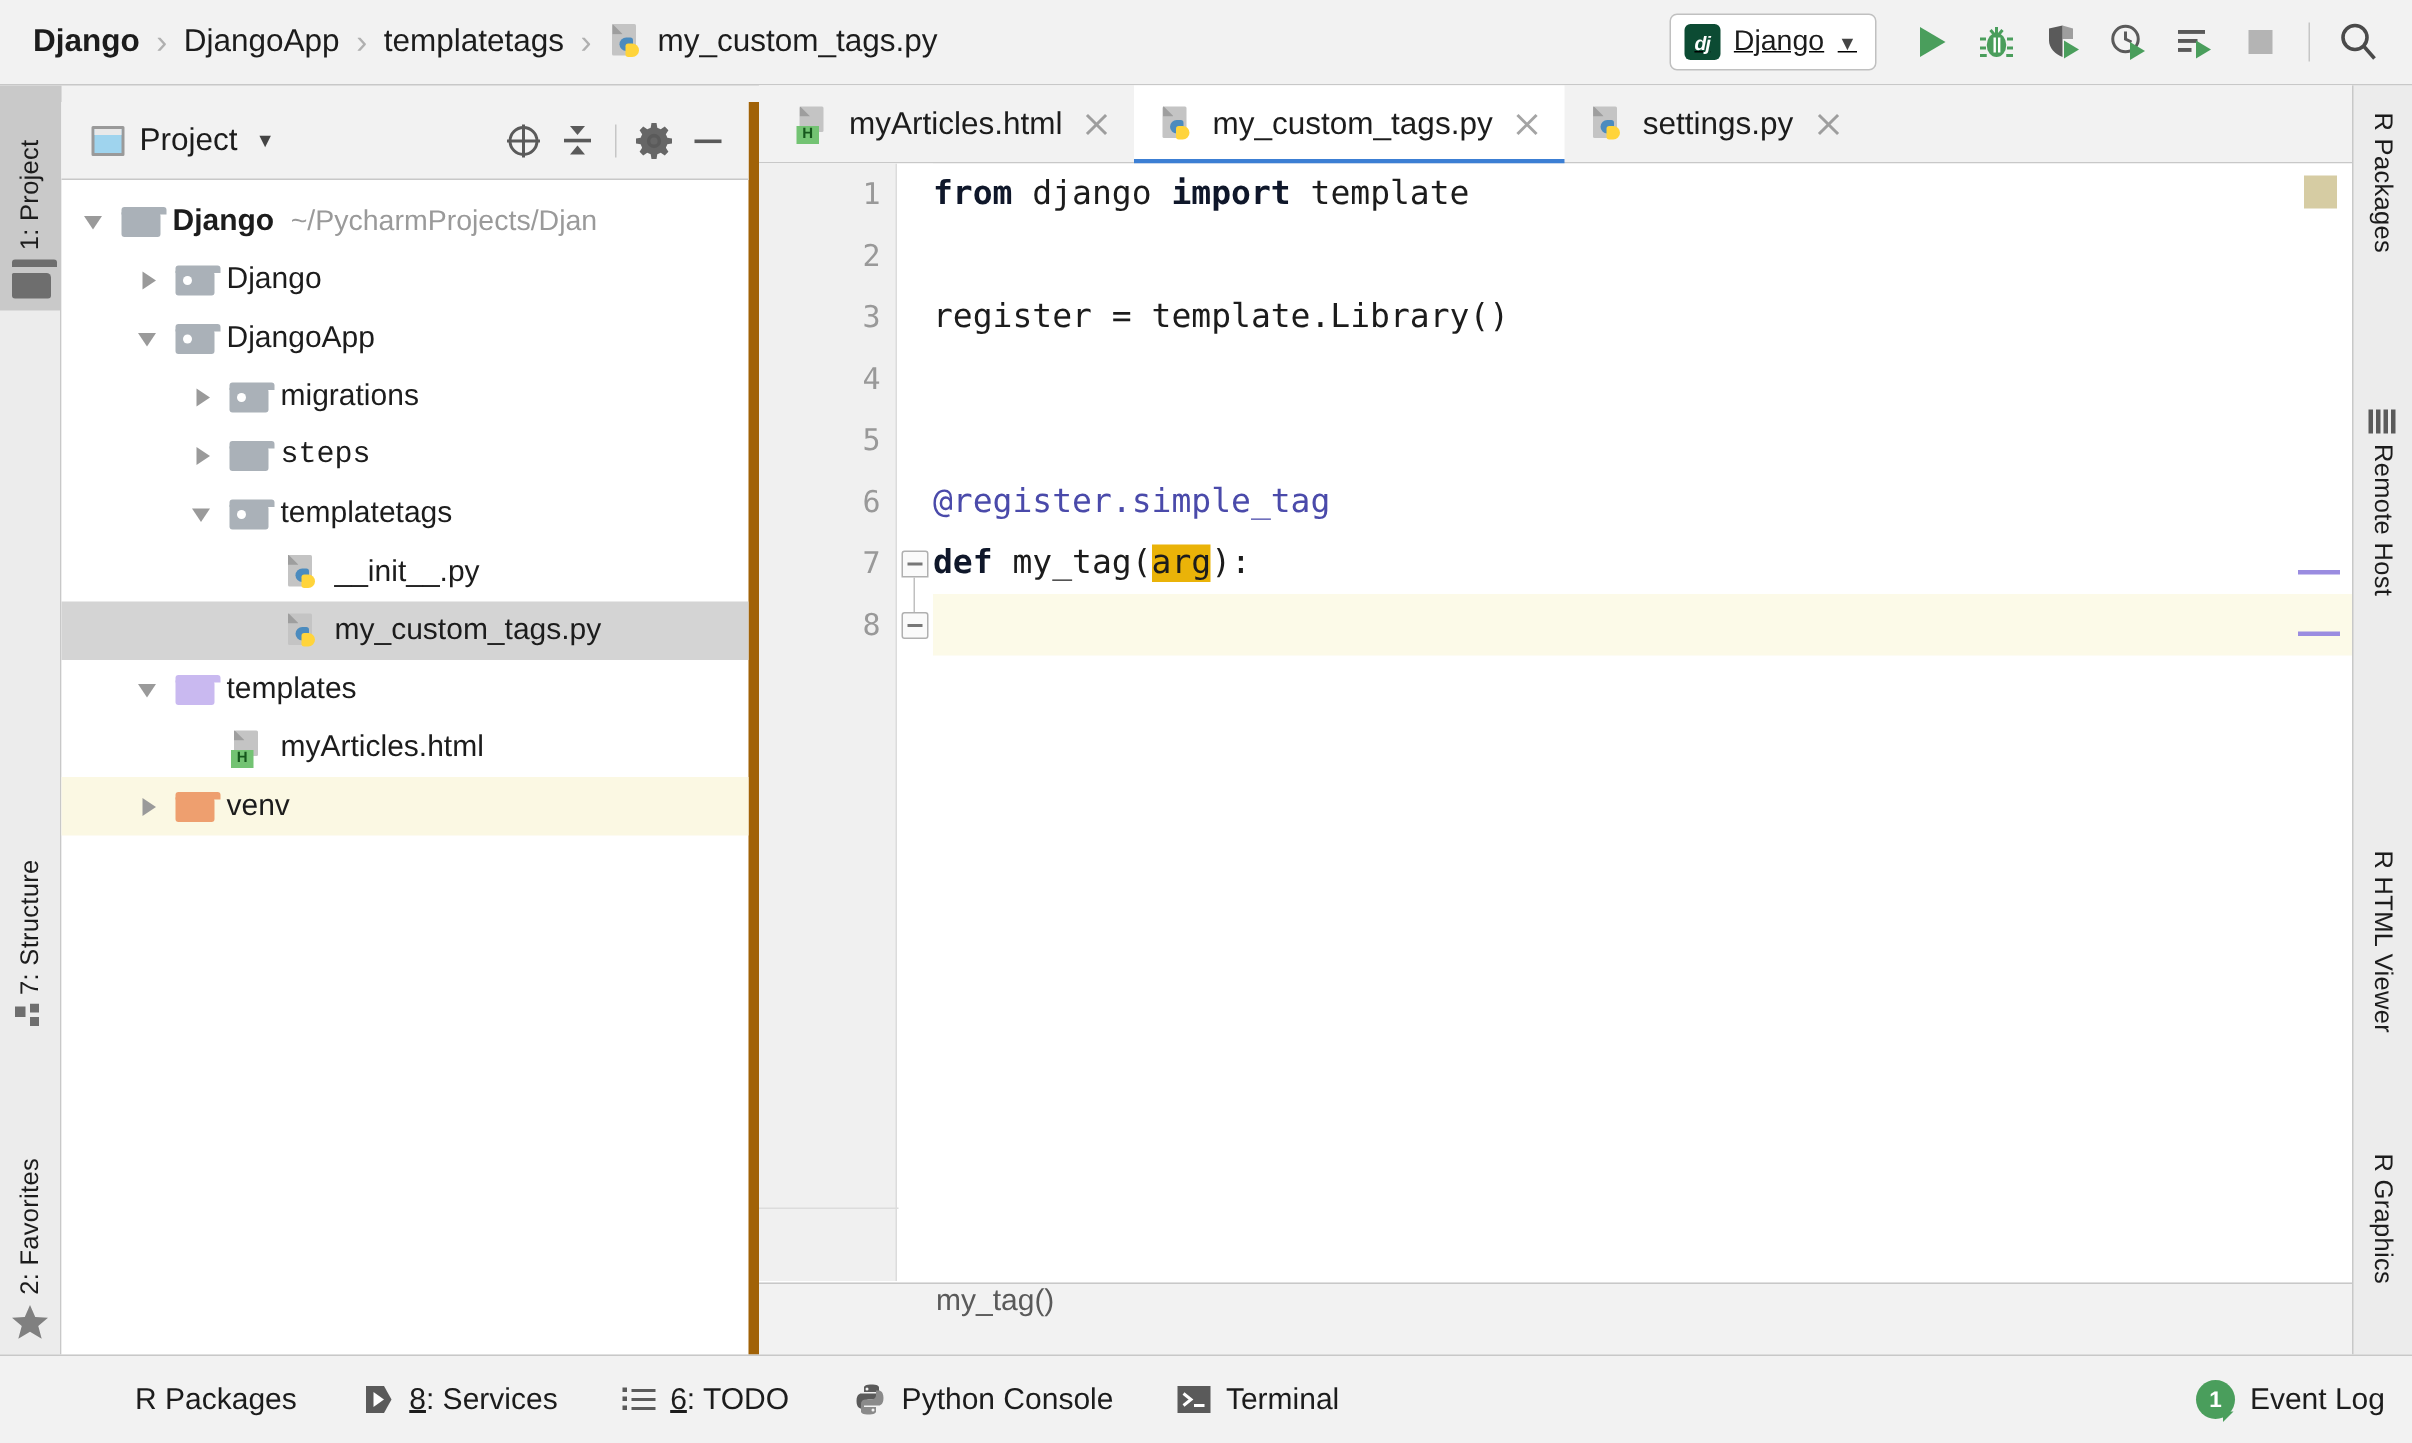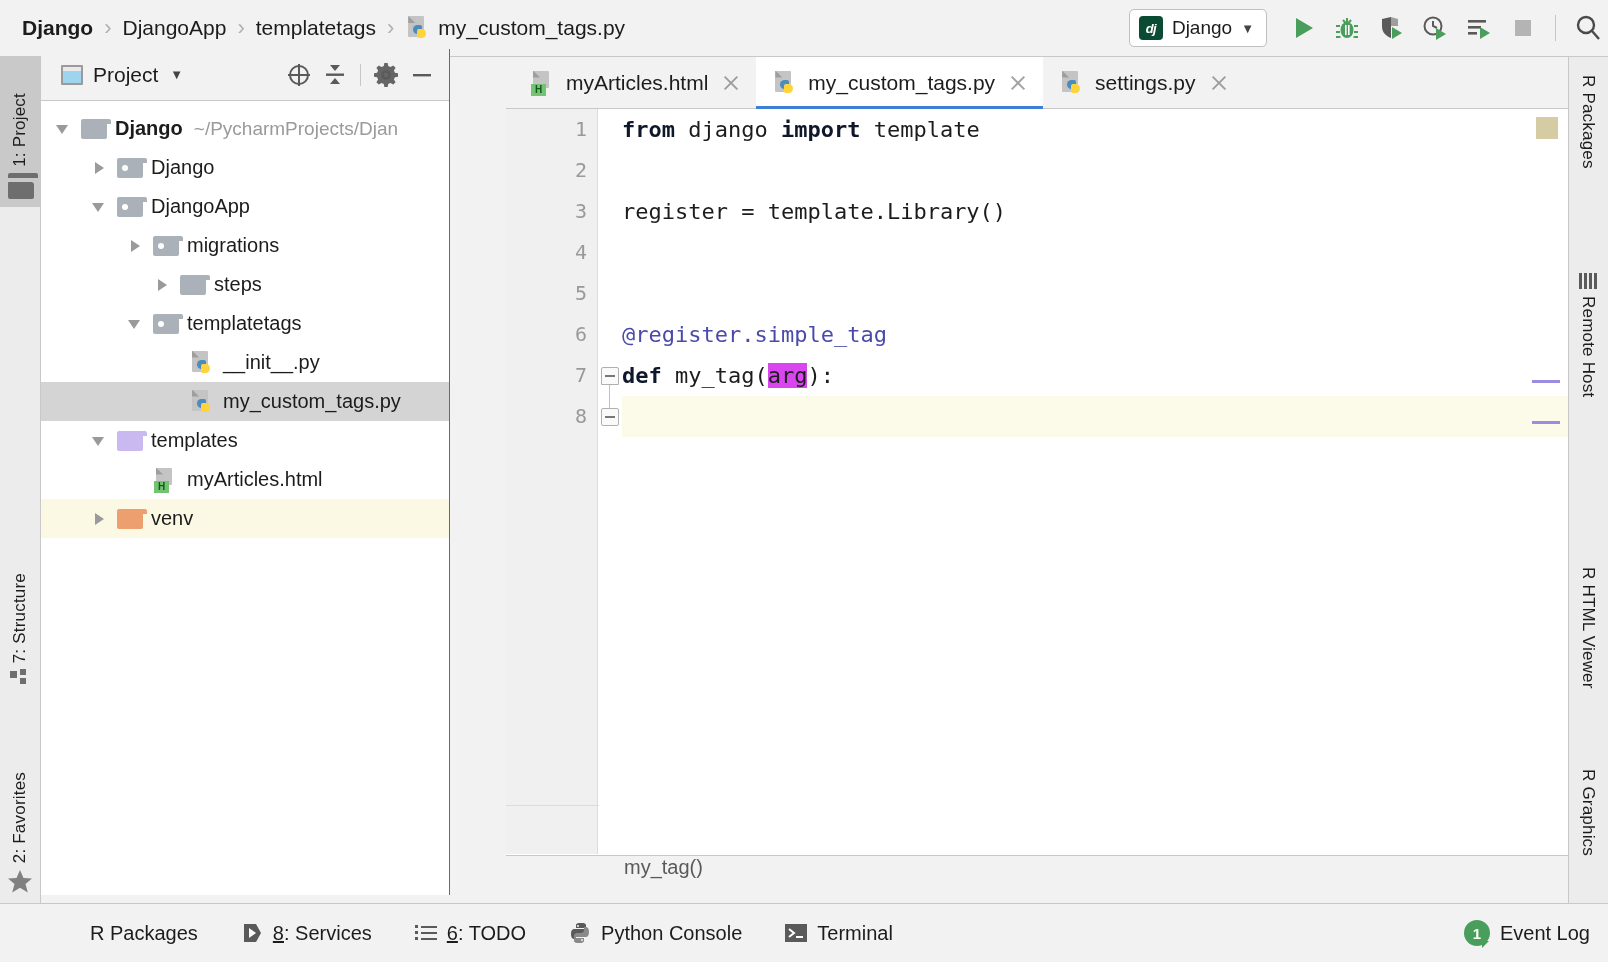--- a/index.html
+++ b/index.html
@@ -21,21 +21,21 @@
   .crumbs { display: flex; align-items: center; padding-left: 22px; gap: 2px; }
   .crumb { font-size: 21px; color: #1c1c1c; white-space: nowrap; }
   .crumb.root { font-weight: bold; }
   .crumb-sep {
     font-size: 22px; color: #b0b0b0; padding: 0 9px; font-weight: 300;
   }
   .crumb-file { display: flex; align-items: center; gap: 7px; }
 
   .tb-right {
     margin-left: auto; display: flex; align-items: center;
-    gap: 4px; 
+    gap: 4px; padding-right: 16px; text-decoration: underline;
   }
   .runcfg {
     display: flex; align-items: center; gap: 9px;
     height: 38px; padding: 0 12px 0 9px;
     background: #fff; border: 1px solid #c0c0c0; border-radius: 5px;
     margin-right: 12px;
   }
   .runcfg-label { font-size: 19px; color: #1c1c1c; }
   .dj-badge {
     width: 24px; height: 24px; border-radius: 4px; background: #0c4b33;
@@ -74,22 +74,22 @@
     position: absolute; right: 0; top: 57px; width: 40px; height: 846px;
     background: #ececec; border-left: 1px solid #c8c8c8;
   }
   .rstrip-btn {
     position: absolute; right: 0; width: 40px;
     display: flex; flex-direction: column; align-items: center; gap: 6px;
   }
 
   
   #project-panel {
-    position: absolute; left: 41px; top: 49px; width: 409px; height: 846px;
-    background: #fff; border-right: 1px solid #a16207;
+    position: absolute; left: 41px; top: 68px; width: 465px; height: 846px;
+    background: #fff; border-right: 7px solid #a16207;
   }
   #proj-header {
     height: 52px; background: #f2f2f2; border-bottom: 1px solid #c8c8c8;
     display: flex; align-items: center; padding: 0 10px 0 20px;
   }
   .proj-title { font-size: 21px; color: #1c1c1c; margin-left: 10px; }
   .proj-win-icon {
     width: 22px; height: 20px; border: 2px solid #9a9a9a;
     background: #9fd4ee; border-radius: 1px; position: relative;
   }
@@ -223,21 +223,21 @@
     font-family: "DejaVu Sans Mono", monospace; font-size: 22px;
     color: #1c1c1c;
   }
   .cline {
     position: absolute; left: 0; right: 0; height: 41px; line-height: 41px;
     white-space: pre;
   }
   .caret-row { background: #fcfae8; }
   .kw   { color: #0f172a; font-weight: 600; }
   .deco { color: #4a4aaa; }
-  .hl   { background: #d946ef; }
+  .hl   { background: #eab308; }
   .squig {
     text-decoration: underline wavy #b0a8d8; text-decoration-skip-ink: none;
   }
   .fold-mark {
     position: absolute; left: 3px; width: 18px; height: 18px;
   }
   .fold-mark.minus {
     border: 1px solid #b0b0b0; background: #fafafa; border-radius: 2px;
   }
   .fold-mark.minus::after {
@@ -489,21 +489,21 @@
 
       <div class="trow" style="padding-left:84px;">
         <span class="tarrow r"></span>
         <span class="folder pkg" style="--fc:#aab1b8;margin-left:8px;">
             <span class="body"></span>
             <span class="tab"></span>
           </span>
         <span class="tlabel">migrations</span>
       </div>
 
-      <div class="trow" style="padding-left:111px;">
+      <div class="trow" style="padding-left:84px;font-family:Liberation Mono, monospace;">
         <span class="tarrow r"></span>
         <span class="folder" style="--fc:#aab1b8;margin-left:8px;">
             <span class="body"></span>
             <span class="tab"></span>
           </span>
         <span class="tlabel">steps</span>
       </div>
 
       <div class="trow" style="padding-left:84px;">
         <span class="tarrow d"></span>

